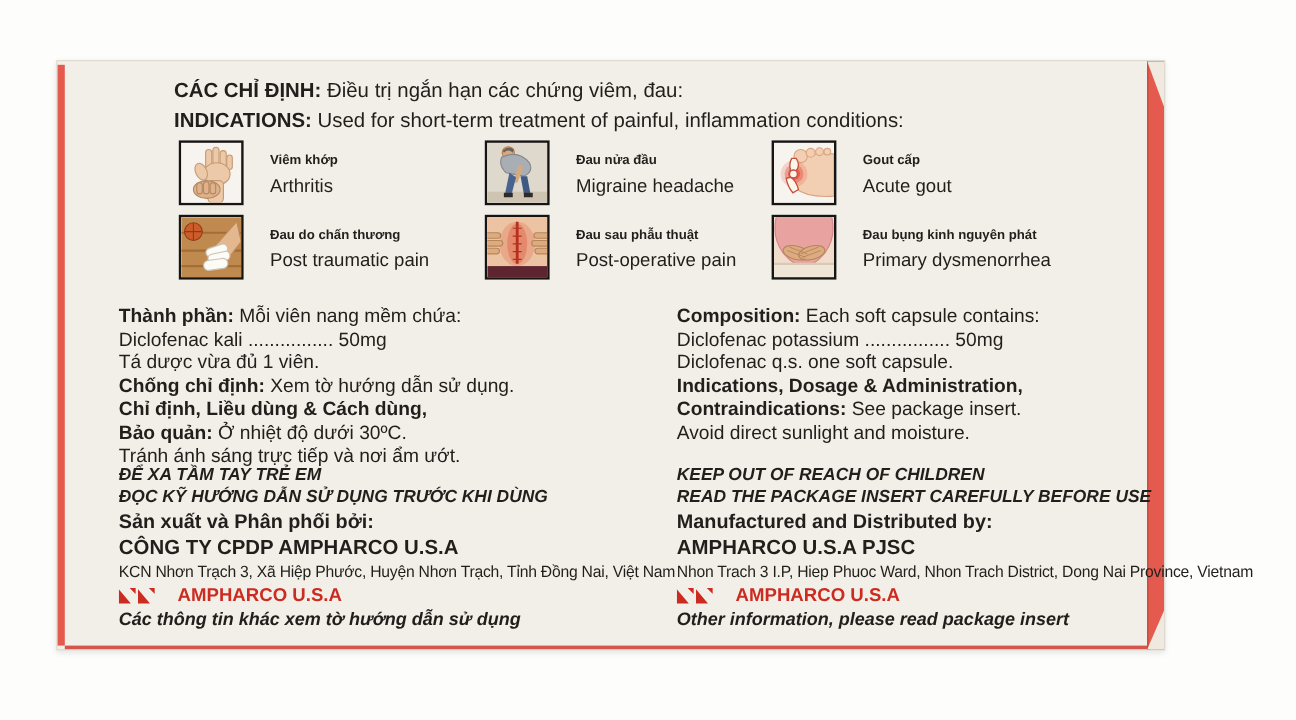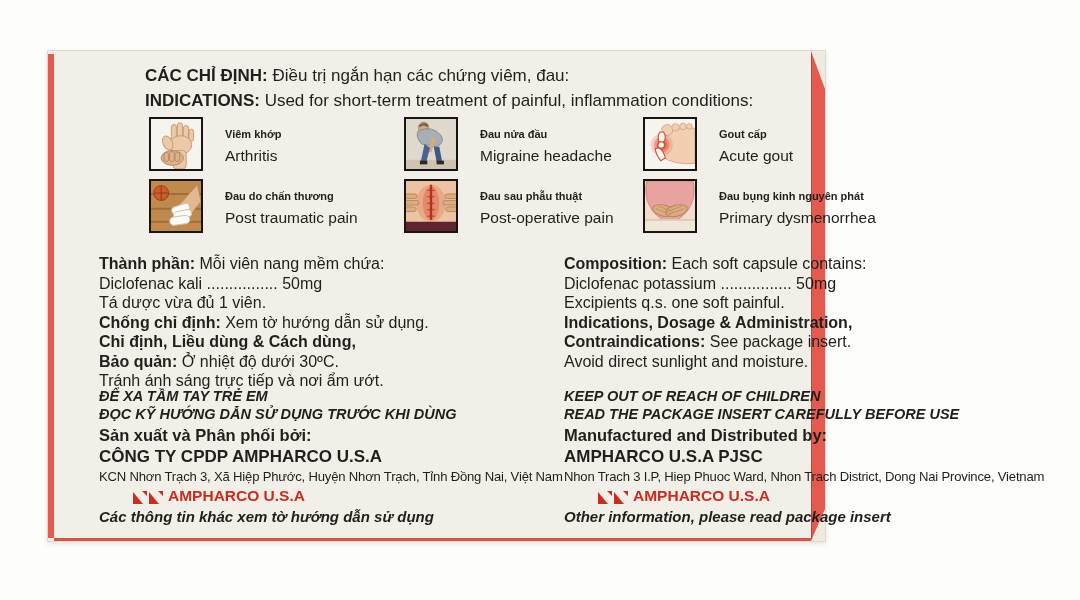--- a/index.html
+++ b/index.html
@@ -3,21 +3,21 @@
 <meta charset="utf-8">
 <style>
   html,body{margin:0;padding:0;}
   .stage{
     position:relative;width:1080px;height:600px;overflow:hidden;
     background:#fdfdfc;
     font-family:"Liberation Sans", sans-serif;
     color:#211e1b;
   }
   .box{
-    position:absolute;left:47px;top:50px;width:779px;height:492px;
+    position:absolute;left:47px;top:50px;width:924px;height:492px;
     background:#f2efe9;
     border:1px solid #dedacf;
     box-shadow:0 2px 5px rgba(0,0,0,.10);
     box-sizing:border-box;
   }
   .edge-left{
     position:absolute;left:0;top:3px;bottom:3px;width:6px;
     background:#e55a4e;
   }
   .edge-bottom{
@@ -50,21 +50,21 @@
   .comp .line{height:19.5px;}
 
   .warn{top:337px;font-size:14.5px;line-height:17.5px;font-weight:bold;font-style:italic;white-space:nowrap;}
 
   .mfr{top:374px;white-space:nowrap;}
   .mfr .mfr-label{font-weight:bold;font-size:16.5px;line-height:21px;}
   .mfr .mfr-company{font-weight:bold;font-size:17px;line-height:21px;}
   .mfr .mfr-address{font-size:13.5px;line-height:19px;letter-spacing:-0.2px;transform:scaleX(.97);transform-origin:left;}
 
   .foot{top:437px;white-space:nowrap;}
-  .brand-row{display:flex;align-items:flex-end;gap:5px;height:17px;margin-left:34px;}
+  .brand-row{display:flex;align-items:center;gap:19px;height:17px;}
   .brand-row svg{display:block;}
   .brand-text{color:#cc2b20;font-weight:bold;font-size:15.5px;}
   .foot-note{font-weight:bold;font-style:italic;font-size:15px;margin-top:3px;}
 </style>
 </head>
 <body>
 
 <div class="stage">
   <div class="box">
     <div class="edge-left"></div>
@@ -224,21 +224,21 @@
       <div class="line"><span class="lead"></span><span>Tá dược vừa đủ 1 viên.</span></div>
       <div class="line"><span class="lead">Chống chỉ định:</span><span> Xem tờ hướng dẫn sử dụng.</span></div>
       <div class="line"><span class="lead">Chỉ định, Liều dùng &amp; Cách dùng,</span><span></span></div>
       <div class="line"><span class="lead">Bảo quản:</span><span> Ở nhiệt độ dưới 30ºC.</span></div>
       <div class="line"><span class="lead"></span><span>Tránh ánh sáng trực tiếp và nơi ẩm ướt.</span></div>
     </div>
 
     <div class="abs comp" style="left:516px;">
       <div class="line"><span class="lead">Composition:</span><span> Each soft capsule contains:</span></div>
       <div class="line"><span class="lead"></span><span>Diclofenac potassium ................ 50mg</span></div>
-      <div class="line"><span class="lead"></span><span>Excipients q.s. one soft painful.</span></div>
+      <div class="line"><span class="lead"></span><span>Diclofenac q.s. one soft capsule.</span></div>
       <div class="line"><span class="lead">Indications, Dosage &amp; Administration,</span><span></span></div>
       <div class="line"><span class="lead">Contraindications:</span><span> See package insert.</span></div>
       <div class="line"><span class="lead"></span><span>Avoid direct sunlight and moisture.</span></div>
     </div>
 
     <div class="abs warn" style="left:51px;">
       <div>ĐỂ XA TẦM TAY TRẺ EM</div>
       <div>ĐỌC KỸ HƯỚNG DẪN SỬ DỤNG TRƯỚC KHI DÙNG</div>
     </div>
     <div class="abs warn" style="left:516px;">

